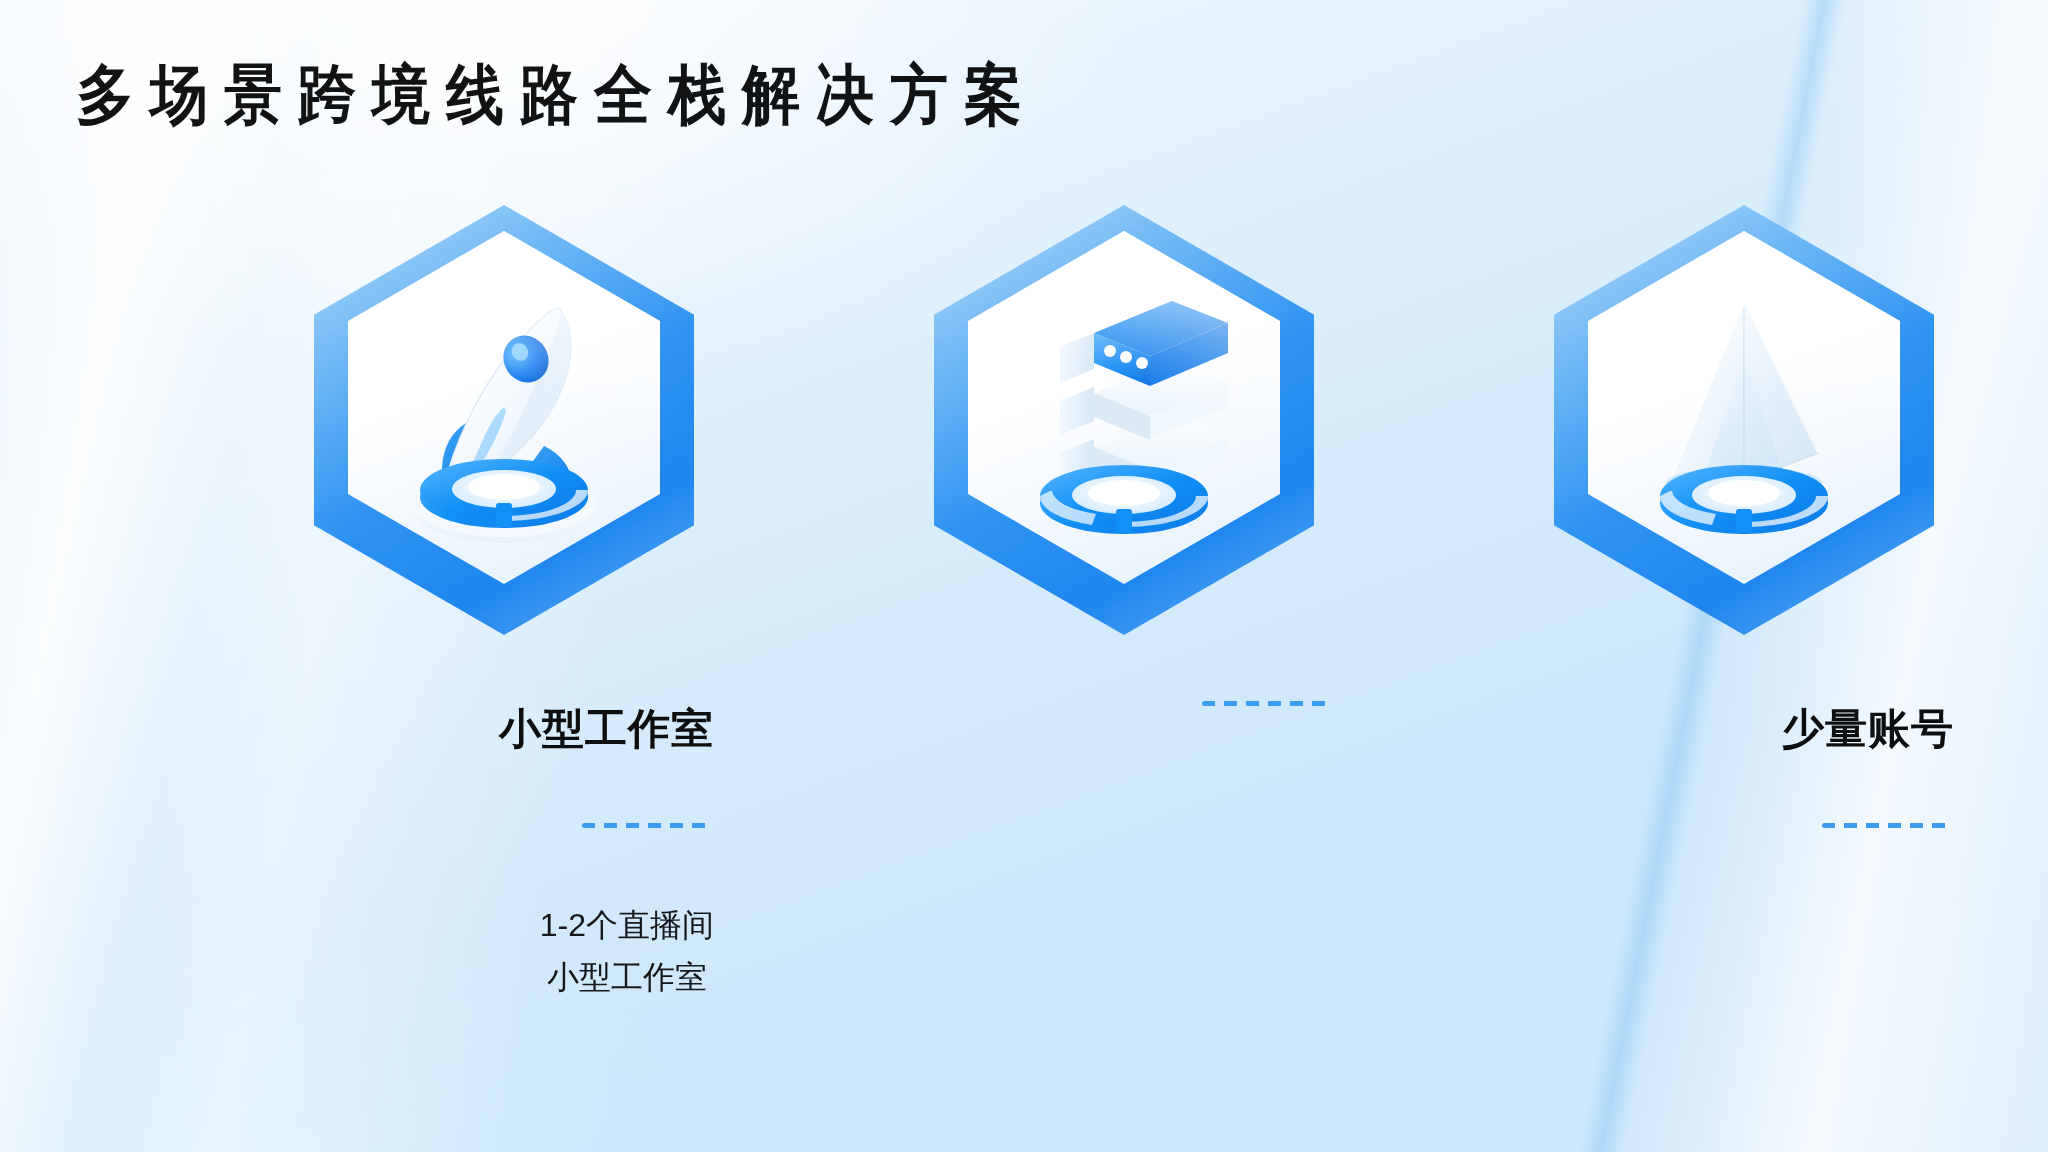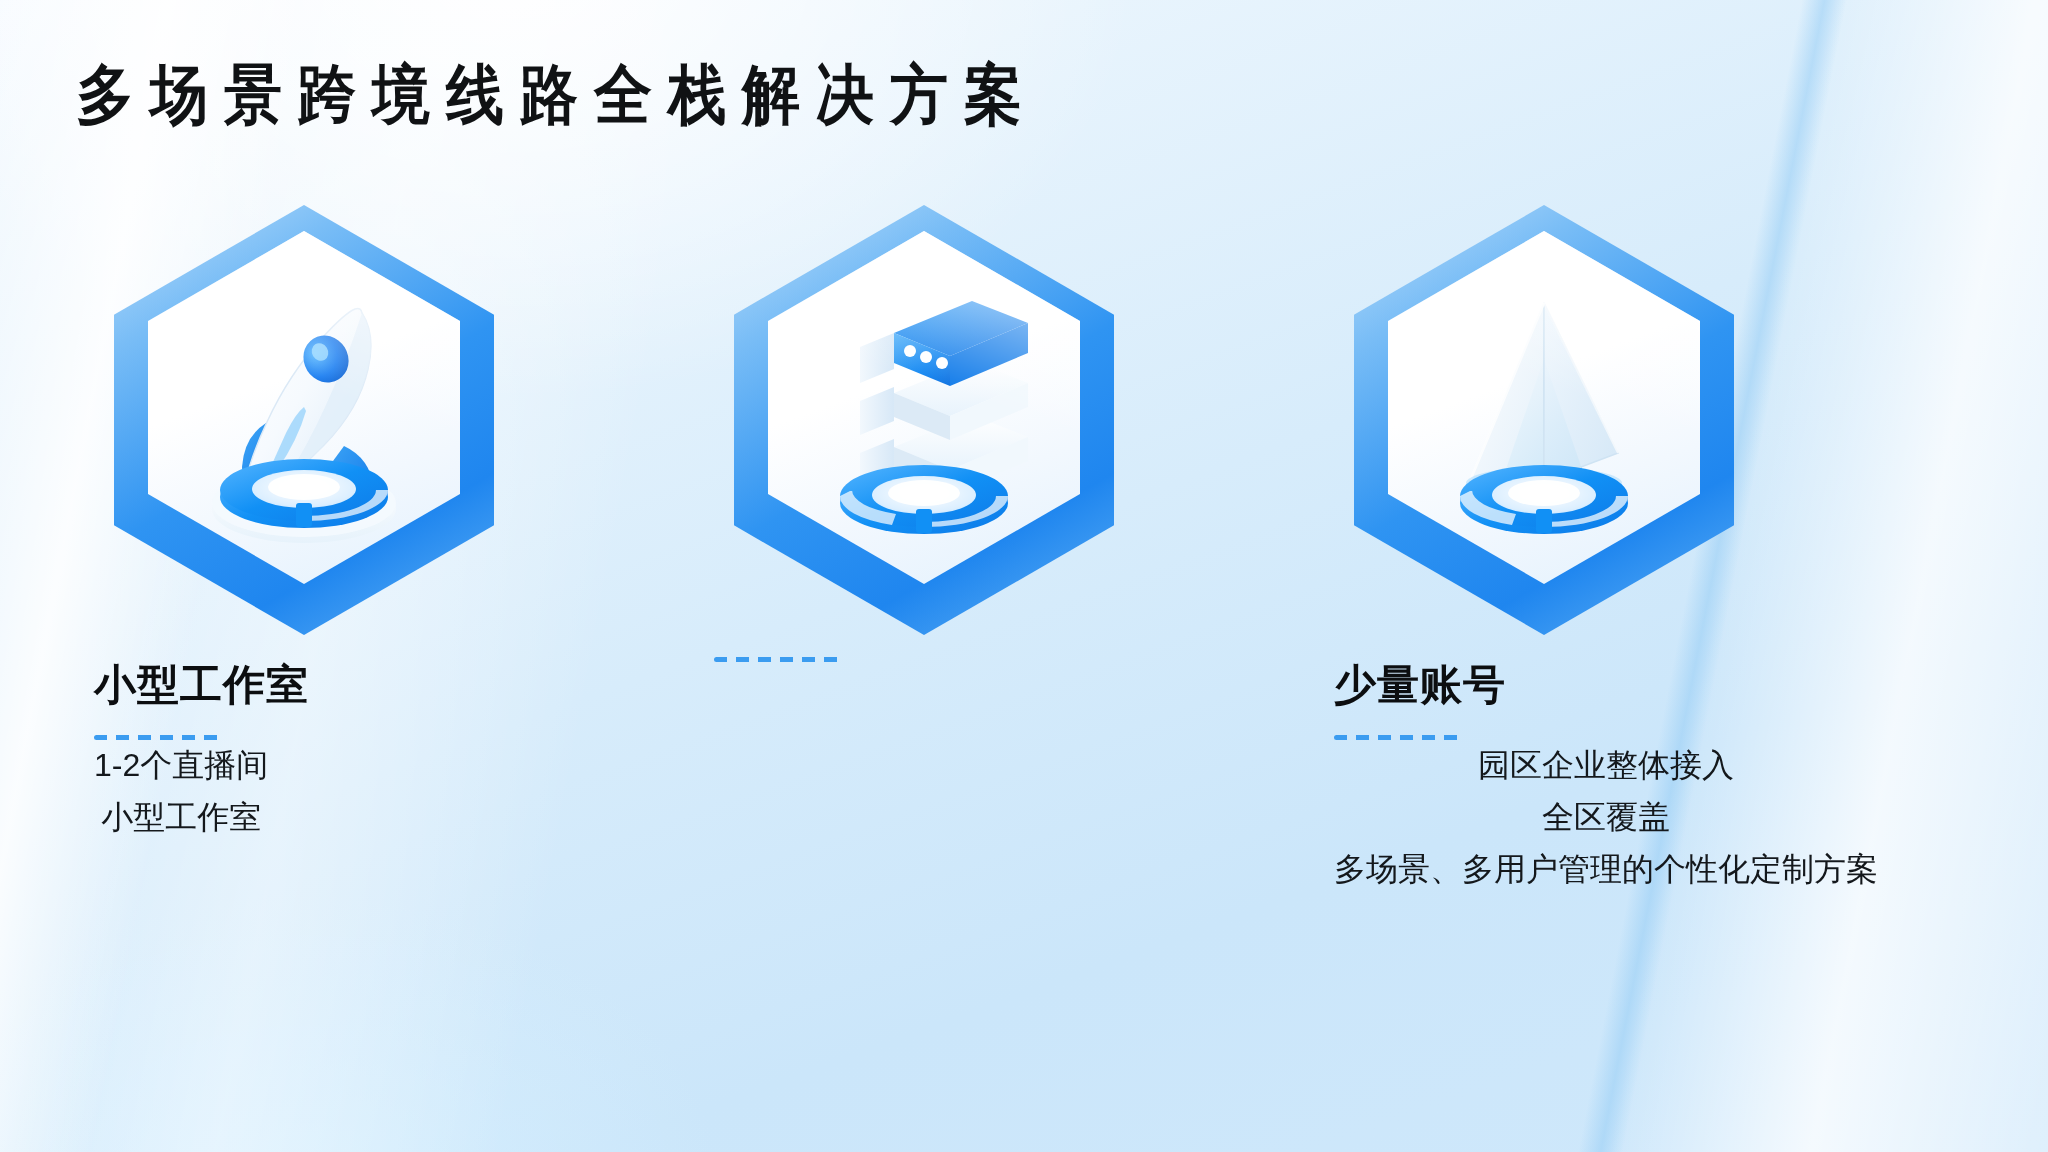--- a/index.html
+++ b/index.html
@@ -56,21 +56,21 @@
     white-space:nowrap;
     transform:scaleY(1.12);
     transform-origin:left top;
   }
 
   
   #cards{
     position:absolute; left:0; top:205px; width:2048px;
     display:flex; justify-content:center; align-items:flex-start;
   }
-  .card{ width:620px; display:flex; flex-direction:column; align-items:flex-start; }
+  .card{ width:620px; display:flex; flex-direction:column; align-items:flex-end;gap:44px; }
   .card-icon-wrap{ width:420px; height:430px; position:relative; }
 
   
   .hex-outer{
     position:absolute; left:50%; top:0; transform:translateX(-50%);
     width:380px; height:430px;
     clip-path:polygon(50% 0%, 100% 25.5%, 100% 74.5%, 50% 100%, 0% 74.5%, 0% 25.5%);
     background:linear-gradient(150deg,#bfe0fb 0%, #79bdf6 22%, #2f94f2 52%, #1f86ef 75%, #62b2f5 100%);
     filter:drop-shadow(0 18px 30px rgba(45,130,205,.30));
   }
@@ -101,20 +101,21 @@
   }
   .divider{
     margin-top:22px;
     width:132px; height:5px;
     background-image:linear-gradient(90deg,#3b9cf0 0 60%, rgba(0,0,0,0) 60% 100%);
     background-size:22px 5px;
     background-repeat:repeat-x;
     border-radius:3px;
   }
   .card-body{
+    margin-top:28px;
     text-align:center;
     font-size:32px; line-height:1.62; color:#14181c; font-weight:400;
     white-space:nowrap;
   }
   .card-body div{ white-space:nowrap; }
 </style>
 </head>
 <body>
 
 <div id="bg-base"></div>
@@ -323,20 +324,15 @@
           <ellipse cx="156" cy="262" rx="36" ry="13" fill="#ffffff" opacity=".95"></ellipse>
           <path d="M156 296 a84 31 0 0 0 84 -31 l-12 0 a72 26 0 0 1 -72 26 z" fill="#ffffff" opacity=".72"></path>
           <path d="M72 265 a84 31 0 0 0 52 29 l4 -11 a72 26 0 0 1 -44 -24 z" fill="#ffffff" opacity=".72"></path>
           <rect x="148" y="278" width="16" height="24" rx="3" fill="#1190f5"></rect>
         </svg>
       </div>
       <div class="hex-gloss"></div>
     </div>
     <div class="card-title">少量账号</div>
     <div class="divider"></div>
-    <div class="card-body">
-      <div>园区企业整体接入</div>
-      <div>全区覆盖</div>
-      <div>多场景、多用户管理的个性化定制方案</div>
-    </div>
   </div>
 
 </div>
 
 </body></html>

